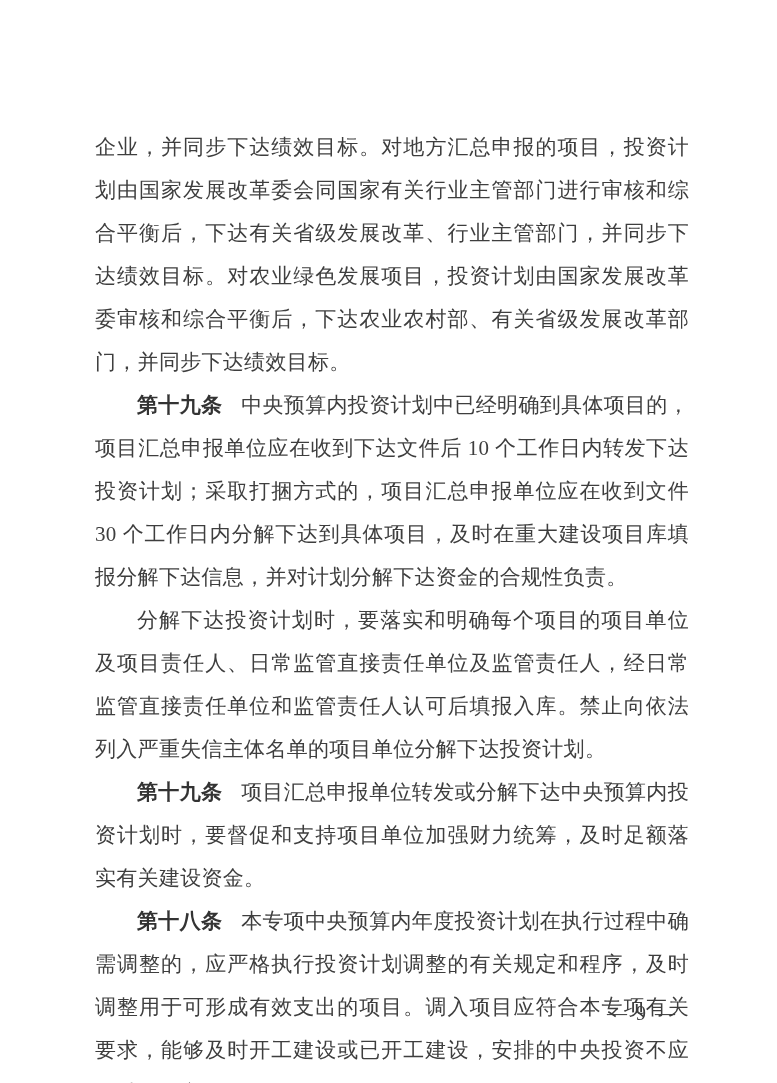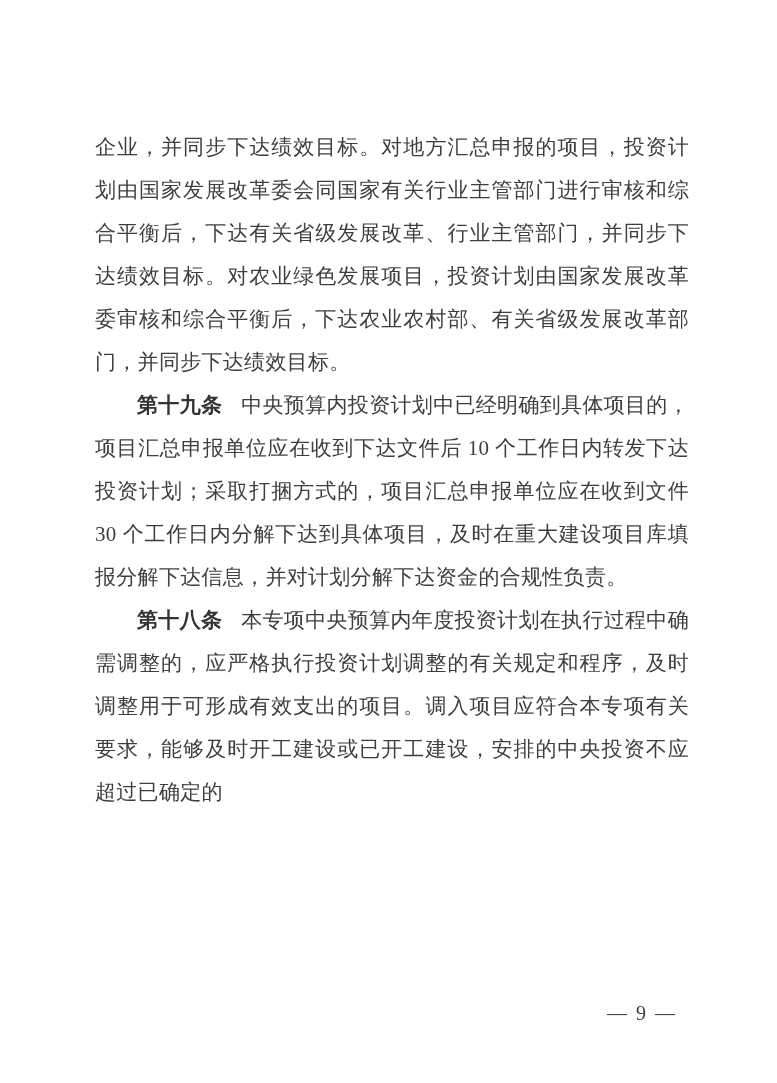--- a/index.html
+++ b/index.html
@@ -49,16 +49,18 @@
     color: #3e3e3e;
   }
 </style>
 </head>
 <body>
 
 <div class="page">
   <div class="doc-body" id="doc-body">
       <p><span>企业，并同步下达绩效目标。对地方汇总申报的项目，投资计划由国家发展改革委会同国家有关行业主管部门进行审核和综合平衡后，下达有关省级发展改革、行业主管部门，并同步下达绩效目标。对农业绿色发展项目，投资计划由国家发展改革委审核和综合平衡后，下达农业农村部、有关省级发展改革部门，并同步下达绩效目标。</span></p>
       <p class="indent"><span class="article-heading">第十九条</span><span>中央预算内投资计划中已经明确到具体项目的，项目汇总申报单位应在收到下达文件后 10 个工作日内转发下达投资计划；采取打捆方式的，项目汇总申报单位应在收到文件 30 个工作日内分解下达到具体项目，及时在重大建设项目库填报分解下达信息，并对计划分解下达资金的合规性负责。</span></p>
+      <p class="indent"><span>分解下达投资计划时，要落实和明确每个项目的项目单位及项目责任人、日常监管直接责任单位及监管责任人，经日常监管直接责任单位和监管责任人认可后填报入库。禁止向依法列入严重失信主体名单的项目单位分解下达投资计划。</span></p>
+      <p class="indent"><span class="article-heading">第十九条</span><span>项目汇总申报单位转发或分解下达中央预算内投资计划时，要督促和支持项目单位加强财力统筹，及时足额落实有关建设资金。</span></p>
       <p class="indent"><span class="article-heading">第十八条</span><span>本专项中央预算内年度投资计划在执行过程中确需调整的，应严格执行投资计划调整的有关规定和程序，及时调整用于可形成有效支出的项目。调入项目应符合本专项有关要求，能够及时开工建设或已开工建设，安排的中央投资不应超过已确定的</span></p>
     </div>
   <div class="page-footer">— 9 —</div>
 </div>
 
 </body></html>

